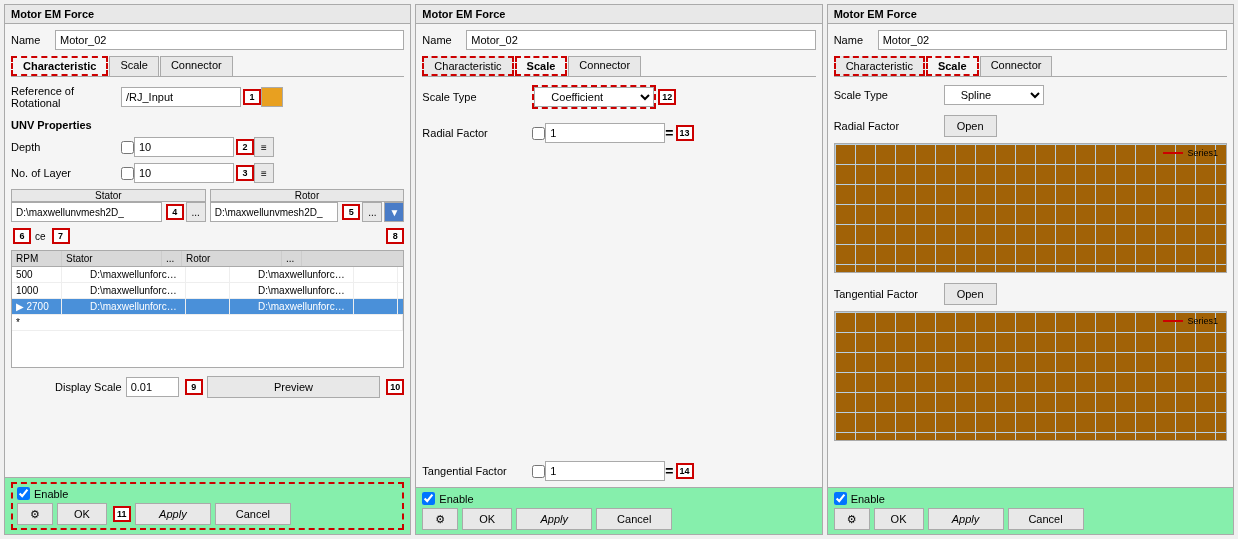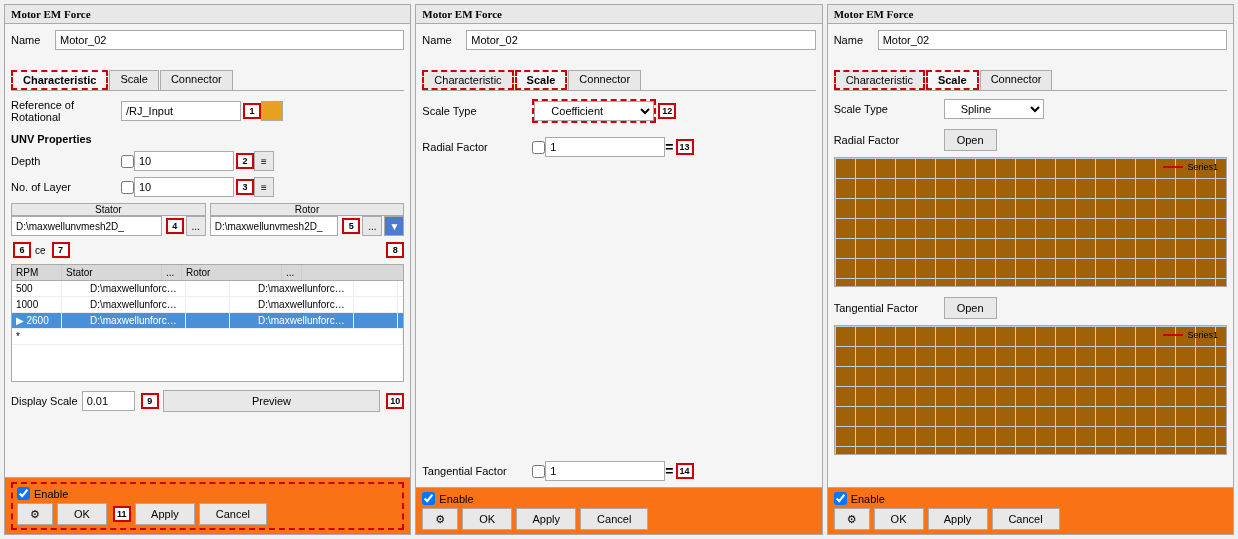--- a/index.html
+++ b/index.html
@@ -21,34 +21,33 @@
       display: flex;
       flex-direction: column;
       padding: 0;
     }
     .panel-title {
       background: #e8e8e8;
       border-bottom: 1px solid #aaa;
       padding: 3px 6px;
       font-size: 11px;
       font-weight: bold;
-      font-family: Liberation Serif, serif;
     }
     .panel-body {
       padding: 6px 6px 4px 6px;
       flex: 1;
       display: flex;
       flex-direction: column;
       gap: 4px;
     }
     .name-row {
       display: flex;
       align-items: center;
       gap: 6px;
-      margin-bottom: 16px;
+      margin-bottom: 2px;
     }
     .name-label {
       width: 38px;
     }
     .name-input {
       flex: 1;
       height: 20px;
       border: 1px solid #aaa;
       background: white;
       padding: 1px 4px;
@@ -153,44 +152,45 @@
       width: 100%;
       height: 20px;
       border: 1px solid #aaa;
       background: white;
       font-size: 10px;
       padding: 1px 4px;
     }
     .footer {
       border-top: 1px solid #aaa;
       padding: 4px 6px;
-      background: #f97316;
+      background: #86efac;
     }
     .footer-btns {
       display: flex;
       align-items: center;
       gap: 4px;
     }
     .btn {
       height: 22px;
       padding: 0 12px;
       border: 1px solid #aaa;
       background: #e8e8e8;
       cursor: pointer;
       font-size: 11px;
     }
     .btn-ok {
       background: #e8e8e8;
       width: 50px;
     }
     .btn-apply {
-      width: 60px;
+      width: 76px;
+      font-style: italic;
     }
     .btn-cancel {
-      width: 68px;
+      width: 76px;
     }
     .badge {
       border: 2px solid #cc0000;
       display: inline-flex;
       align-items: center;
       justify-content: center;
       width: 18px;
       height: 16px;
       font-size: 9px;
       font-weight: bold;
@@ -253,20 +253,21 @@
     .stator-col { width: 100px; }
     .dots-col { width: 20px; }
     .scrollable-table {
       overflow-y: auto;
       height: 100px;
     }
     .display-scale-row {
       display: flex;
       align-items: center;
       gap: 4px;
+      margin-left: 44px;
     }
     .equal-sign {
       font-size: 14px;
       font-weight: bold;
     }
   </style>
 </head>
 <body>
 
 <div class="panel">
@@ -351,21 +352,21 @@
           <div class="grid-cell dots-col"></div>
         </div>
         <div class="grid-row">
           <div class="grid-cell rpm-col">1000</div>
           <div class="grid-cell stator-col">D:\maxwellunforce2D_,...</div>
           <div class="grid-cell dots-col"></div>
           <div class="grid-cell stator-col">D:\maxwellunforce2D_,...</div>
           <div class="grid-cell dots-col"></div>
         </div>
         <div class="grid-row selected">
-          <div class="grid-cell rpm-col">▶ 2600</div>
+          <div class="grid-cell rpm-col">▶ 2700</div>
           <div class="grid-cell stator-col">D:\maxwellunforce2D_,...</div>
           <div class="grid-cell dots-col"></div>
           <div class="grid-cell stator-col">D:\maxwellunforce2D_,...</div>
           <div class="grid-cell dots-col"></div>
         </div>
         <div class="grid-row">
           <div class="grid-cell" style="width:100%; font-size:10px;">*</div>
         </div>
       </div>
     </div>

